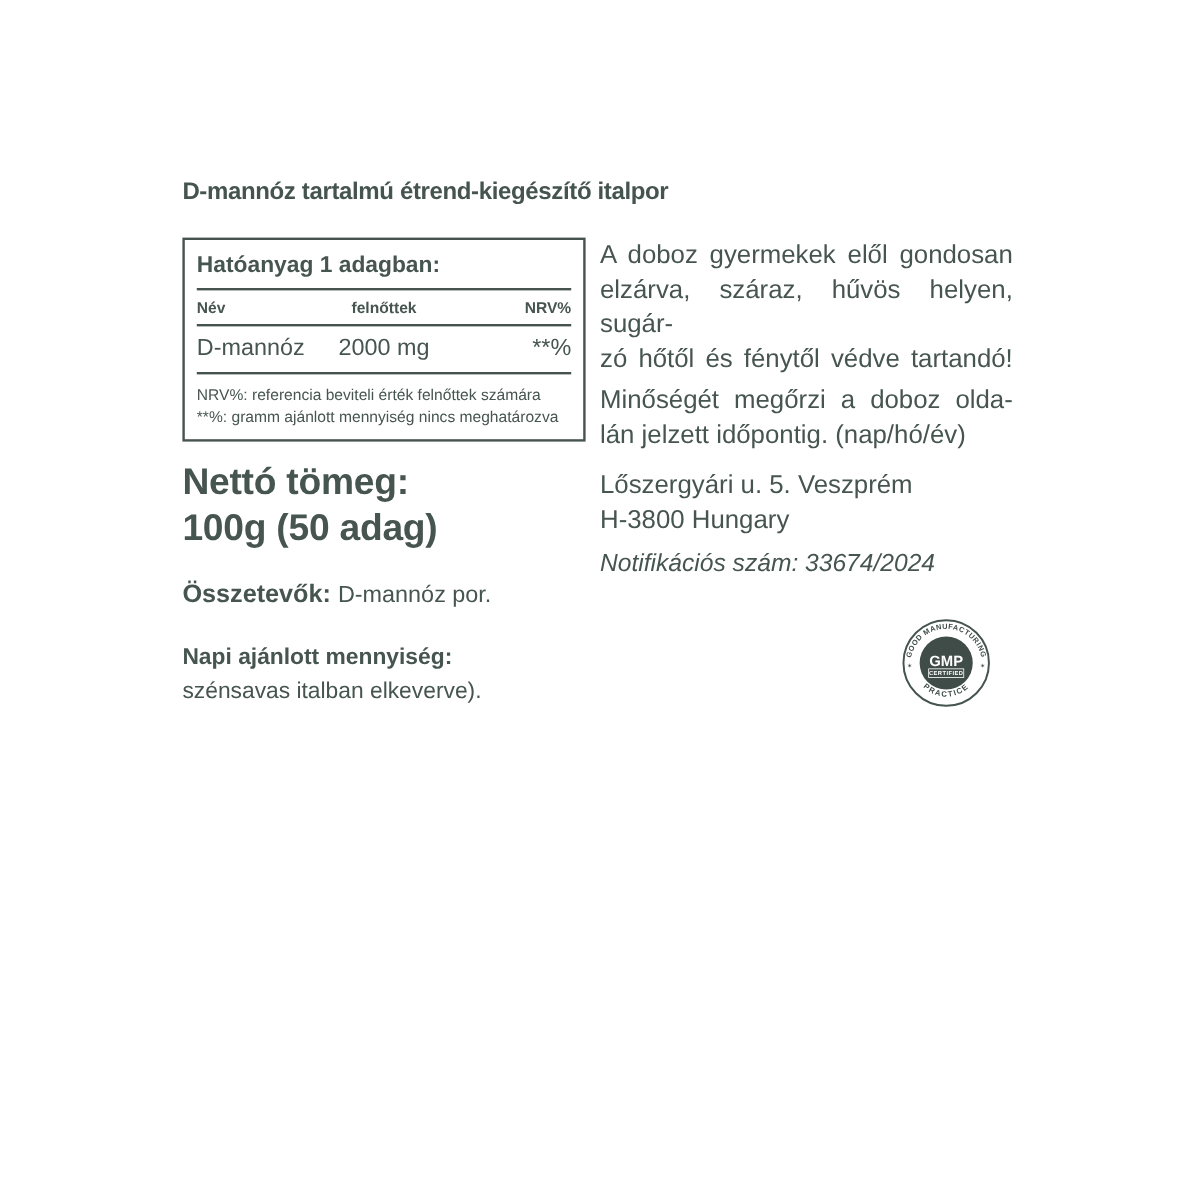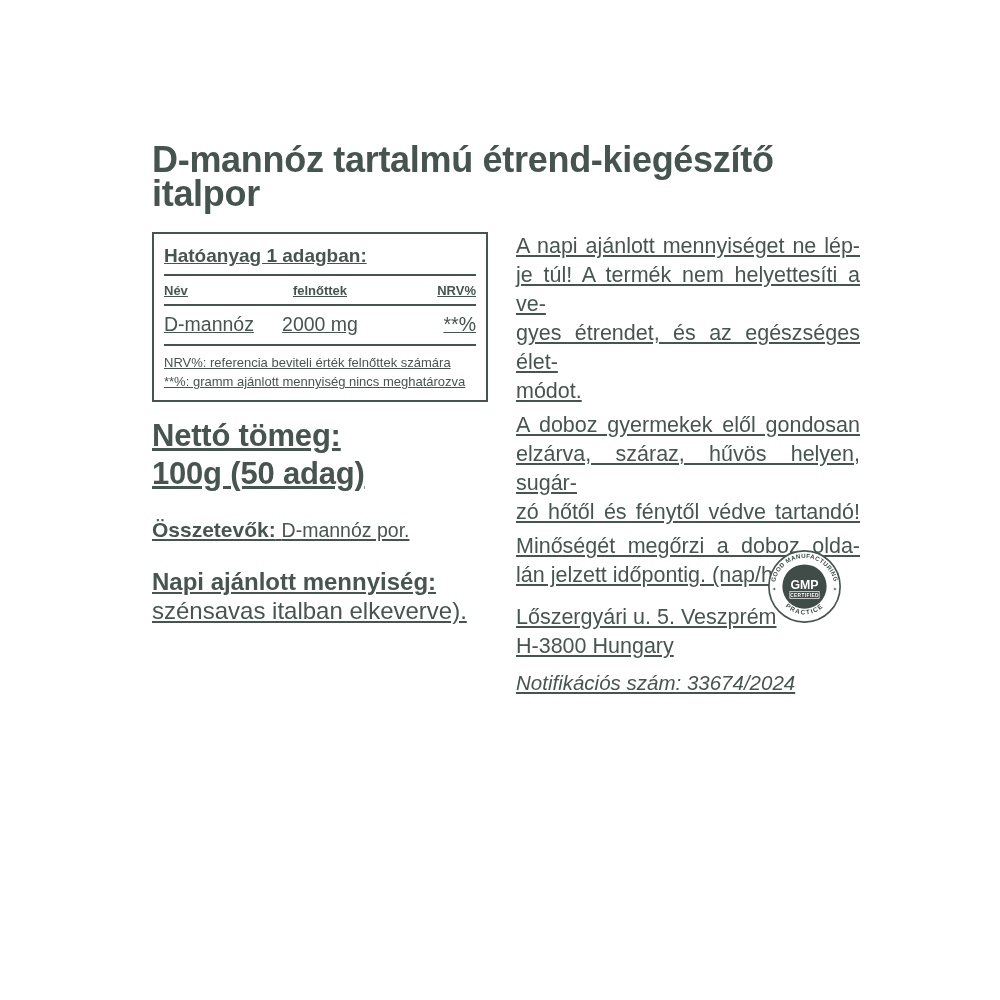--- a/index.html
+++ b/index.html
@@ -1,40 +1,40 @@
 <!DOCTYPE html>
 <html><head>
 <meta charset="utf-8">
 <style>
   html,body{margin:0;padding:0;background:#ffffff;}
   body{width:1000px;height:1000px;position:relative;overflow:hidden;
        font-family:"Liberation Sans", sans-serif;color:#475550;}
   .label{position:absolute;left:152px;top:143px;width:712px;}
-  .title{font-size:36px;font-weight:700;letter-spacing:-0.3px;line-height:34px;margin:0;color:#46544f;}
-  .cols{display:flex;gap:26px;margin-top:21px;text-decoration:underline;}
+  .title{font-size:20px;font-weight:700;letter-spacing:-0.3px;line-height:34px;margin:0;color:#46544f;}
+  .cols{display:flex;gap:10px;margin-top:21px;}
   .col-left{width:338px;flex:0 0 338px;}
   .col-right{width:344px;flex:0 0 344px;position:relative;}
 
   
   .supp{border:2px solid #46544f;padding:8px 10px 9px 10px;box-sizing:border-box;width:336px;}
   .t-caption{font-size:19px;font-weight:700;padding:3px 0 7px 0;}
   .rule{height:2px;background:#46544f;}
   .t-row{display:flex;align-items:baseline;}
   .t-head{font-weight:700;font-size:13px;padding:7px 0 6px 0;}
   .t-data{font-size:19.5px;padding:7px 0 8px 0;}
   .c1{flex:0 0 30%;text-align:left;}
   .c2{flex:0 0 40%;text-align:center;}
   .c3{flex:1;text-align:right;}
   .t-notes{padding-top:7px;font-size:13px;line-height:19px;}
 
   .net-weight{margin-top:15px;font-size:31px;font-weight:700;line-height:38px;letter-spacing:-0.2px;}
   .ingredients{margin:25px 0 0 0;font-size:21px;}
   .ingredients b{font-weight:700;}
   .ingredients .val{font-size:19.5px;}
-  .daily{margin-top:25px;font-size:24px;line-height:29px;}
+  .daily{margin-top:25px;font-size:19px;line-height:29px;}
   .daily .lbl{font-weight:700;}
 
   .para{margin:0 0 5px 0;font-size:21.5px;line-height:29px;}
   .para.gap-lg{margin-bottom:13px;}
   .jl{text-align:justify;text-align-last:justify;}
   .distributor{font-size:21.5px;line-height:29px;}
   .distributor b{font-weight:700;}
   .notification{margin:7px 0 3px 0;font-style:italic;font-size:20.5px;line-height:29px;}
 
   .gmp{position:absolute;top:317px;left:251px;width:75px;height:75px;}
@@ -79,26 +79,20 @@
       <p class="ingredients"><b>Összetevők:</b> <span class="val">D-mannóz por.</span></p>
 
       <div class="daily">
         <div class="lbl">Napi ajánlott mennyiség:</div>
         <div>szénsavas italban elkeverve).</div>
       </div>
     </div>
 
     <div class="col-right">
 
-      <div class="para">
-        <div class="jl">A napi ajánlott mennyiséget ne lép-</div>
-        <div class="jl">je túl! A termék nem helyettesíti a ve-</div>
-        <div class="jl">gyes étrendet, és az egészséges élet-</div>
-        <div>módot.</div>
-      </div>
 
       <div class="para">
         <div class="jl">A doboz gyermekek elől gondosan</div>
         <div class="jl">elzárva, száraz, hűvös helyen, sugár-</div>
         <div class="jl">zó hőtől és fénytől védve tartandó!</div>
       </div>
 
       <div class="para gap-lg">
         <div class="jl">Minőségét megőrzi a doboz olda-</div>
         <div>lán jelzett időpontig. (nap/hó/év)</div>

